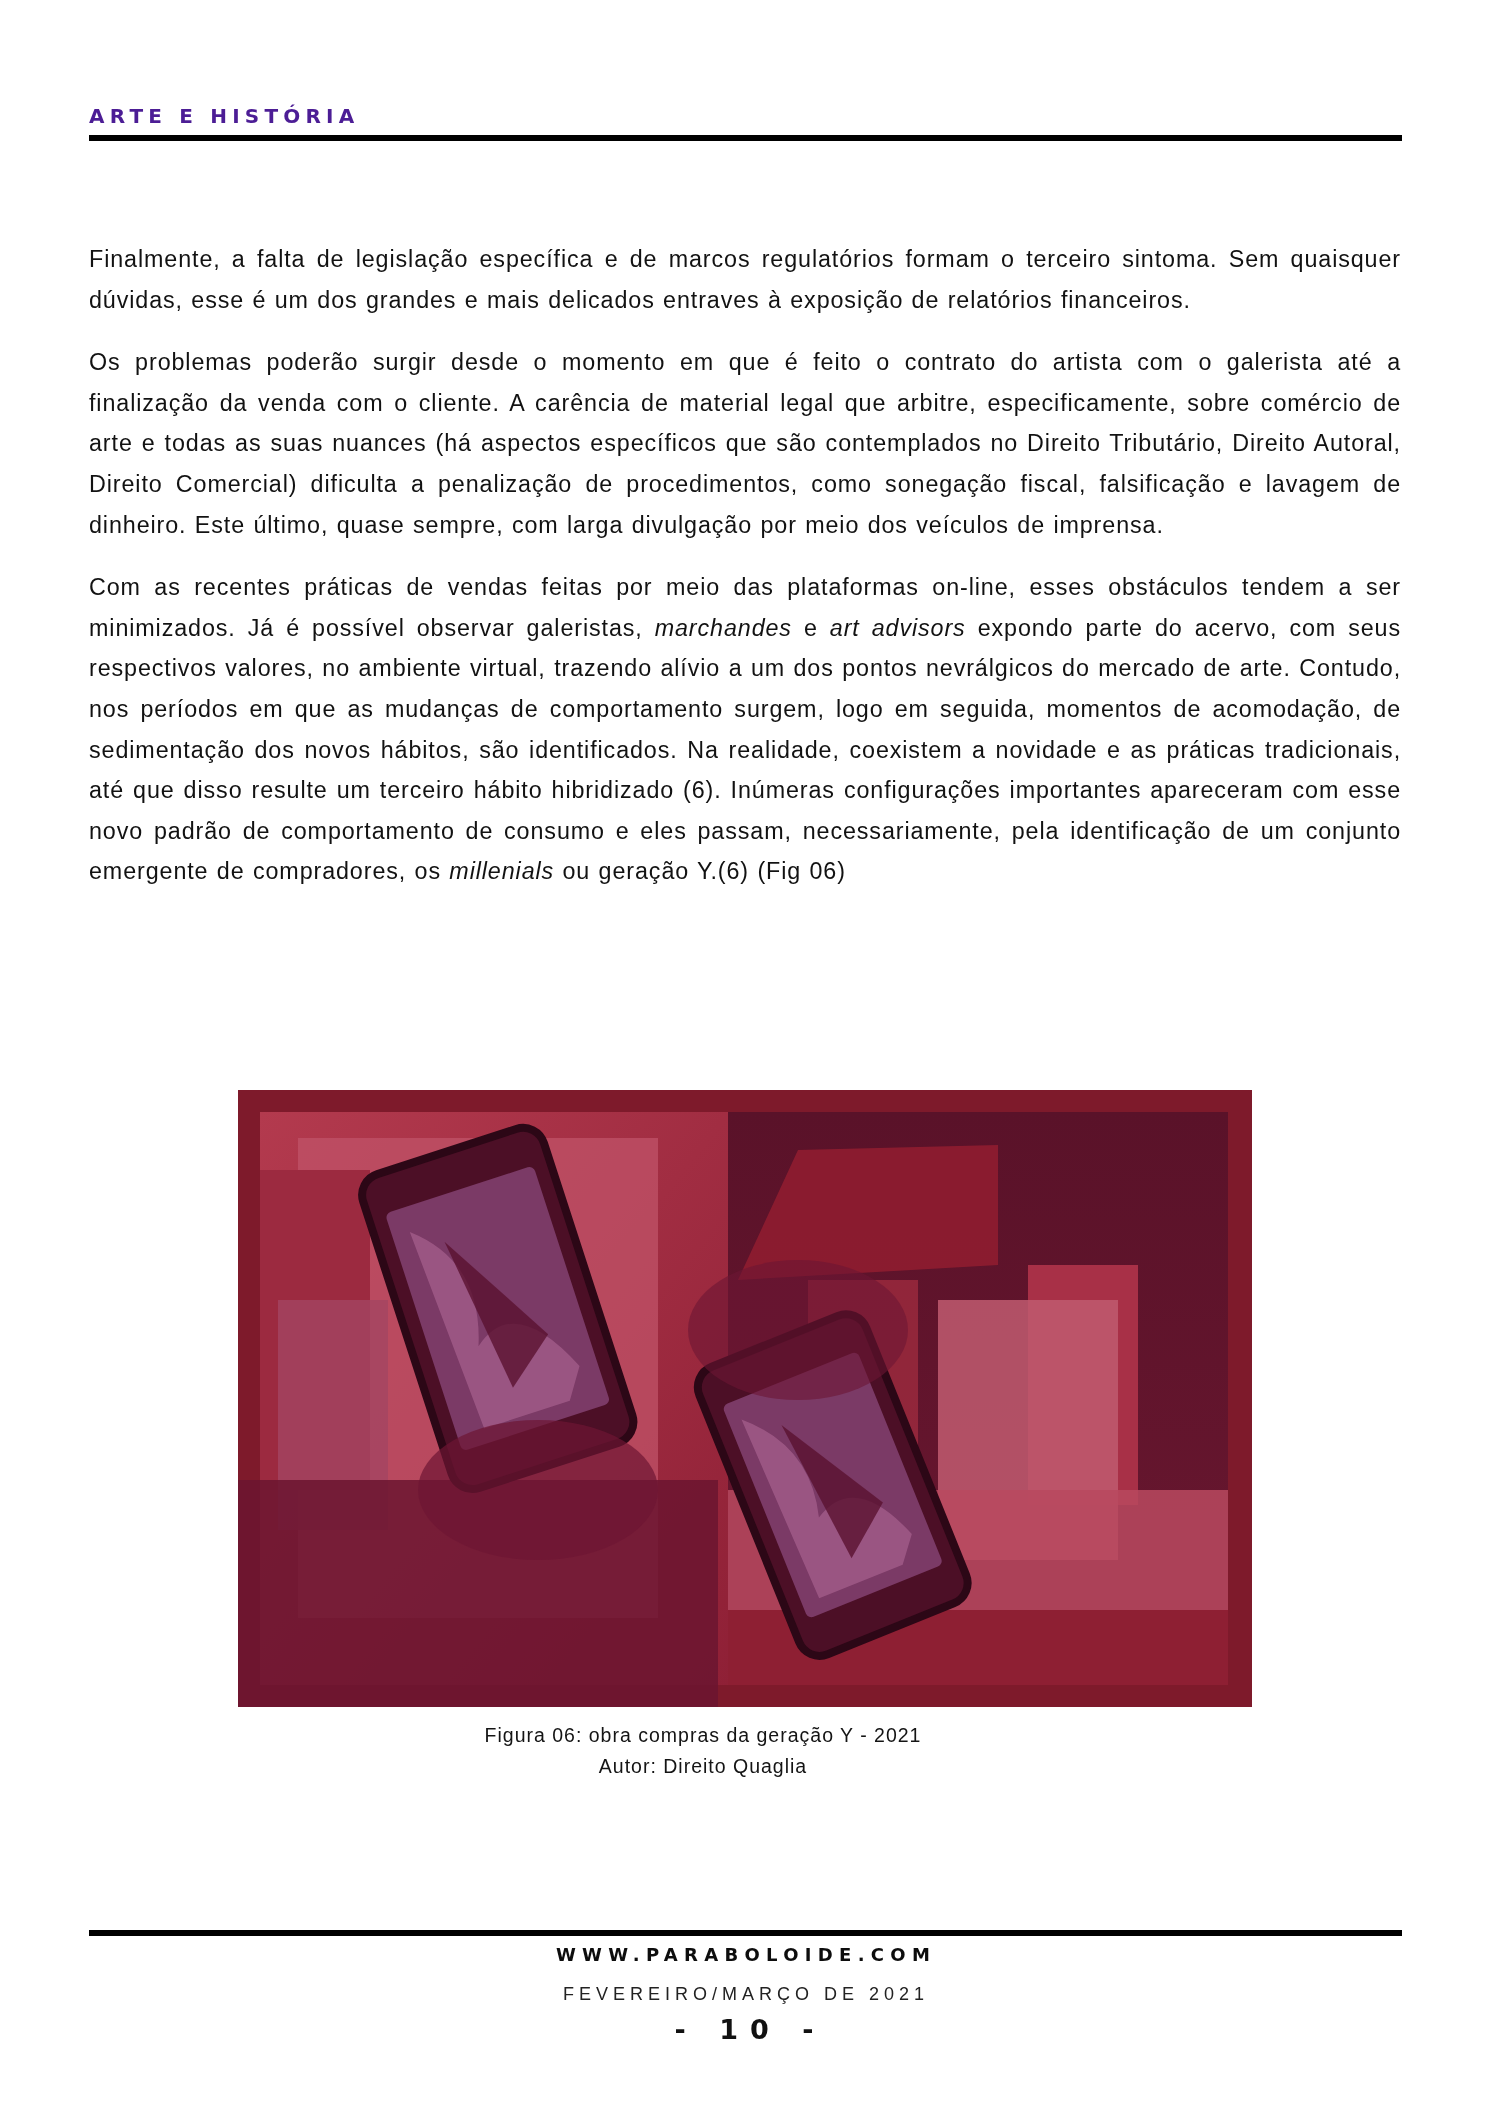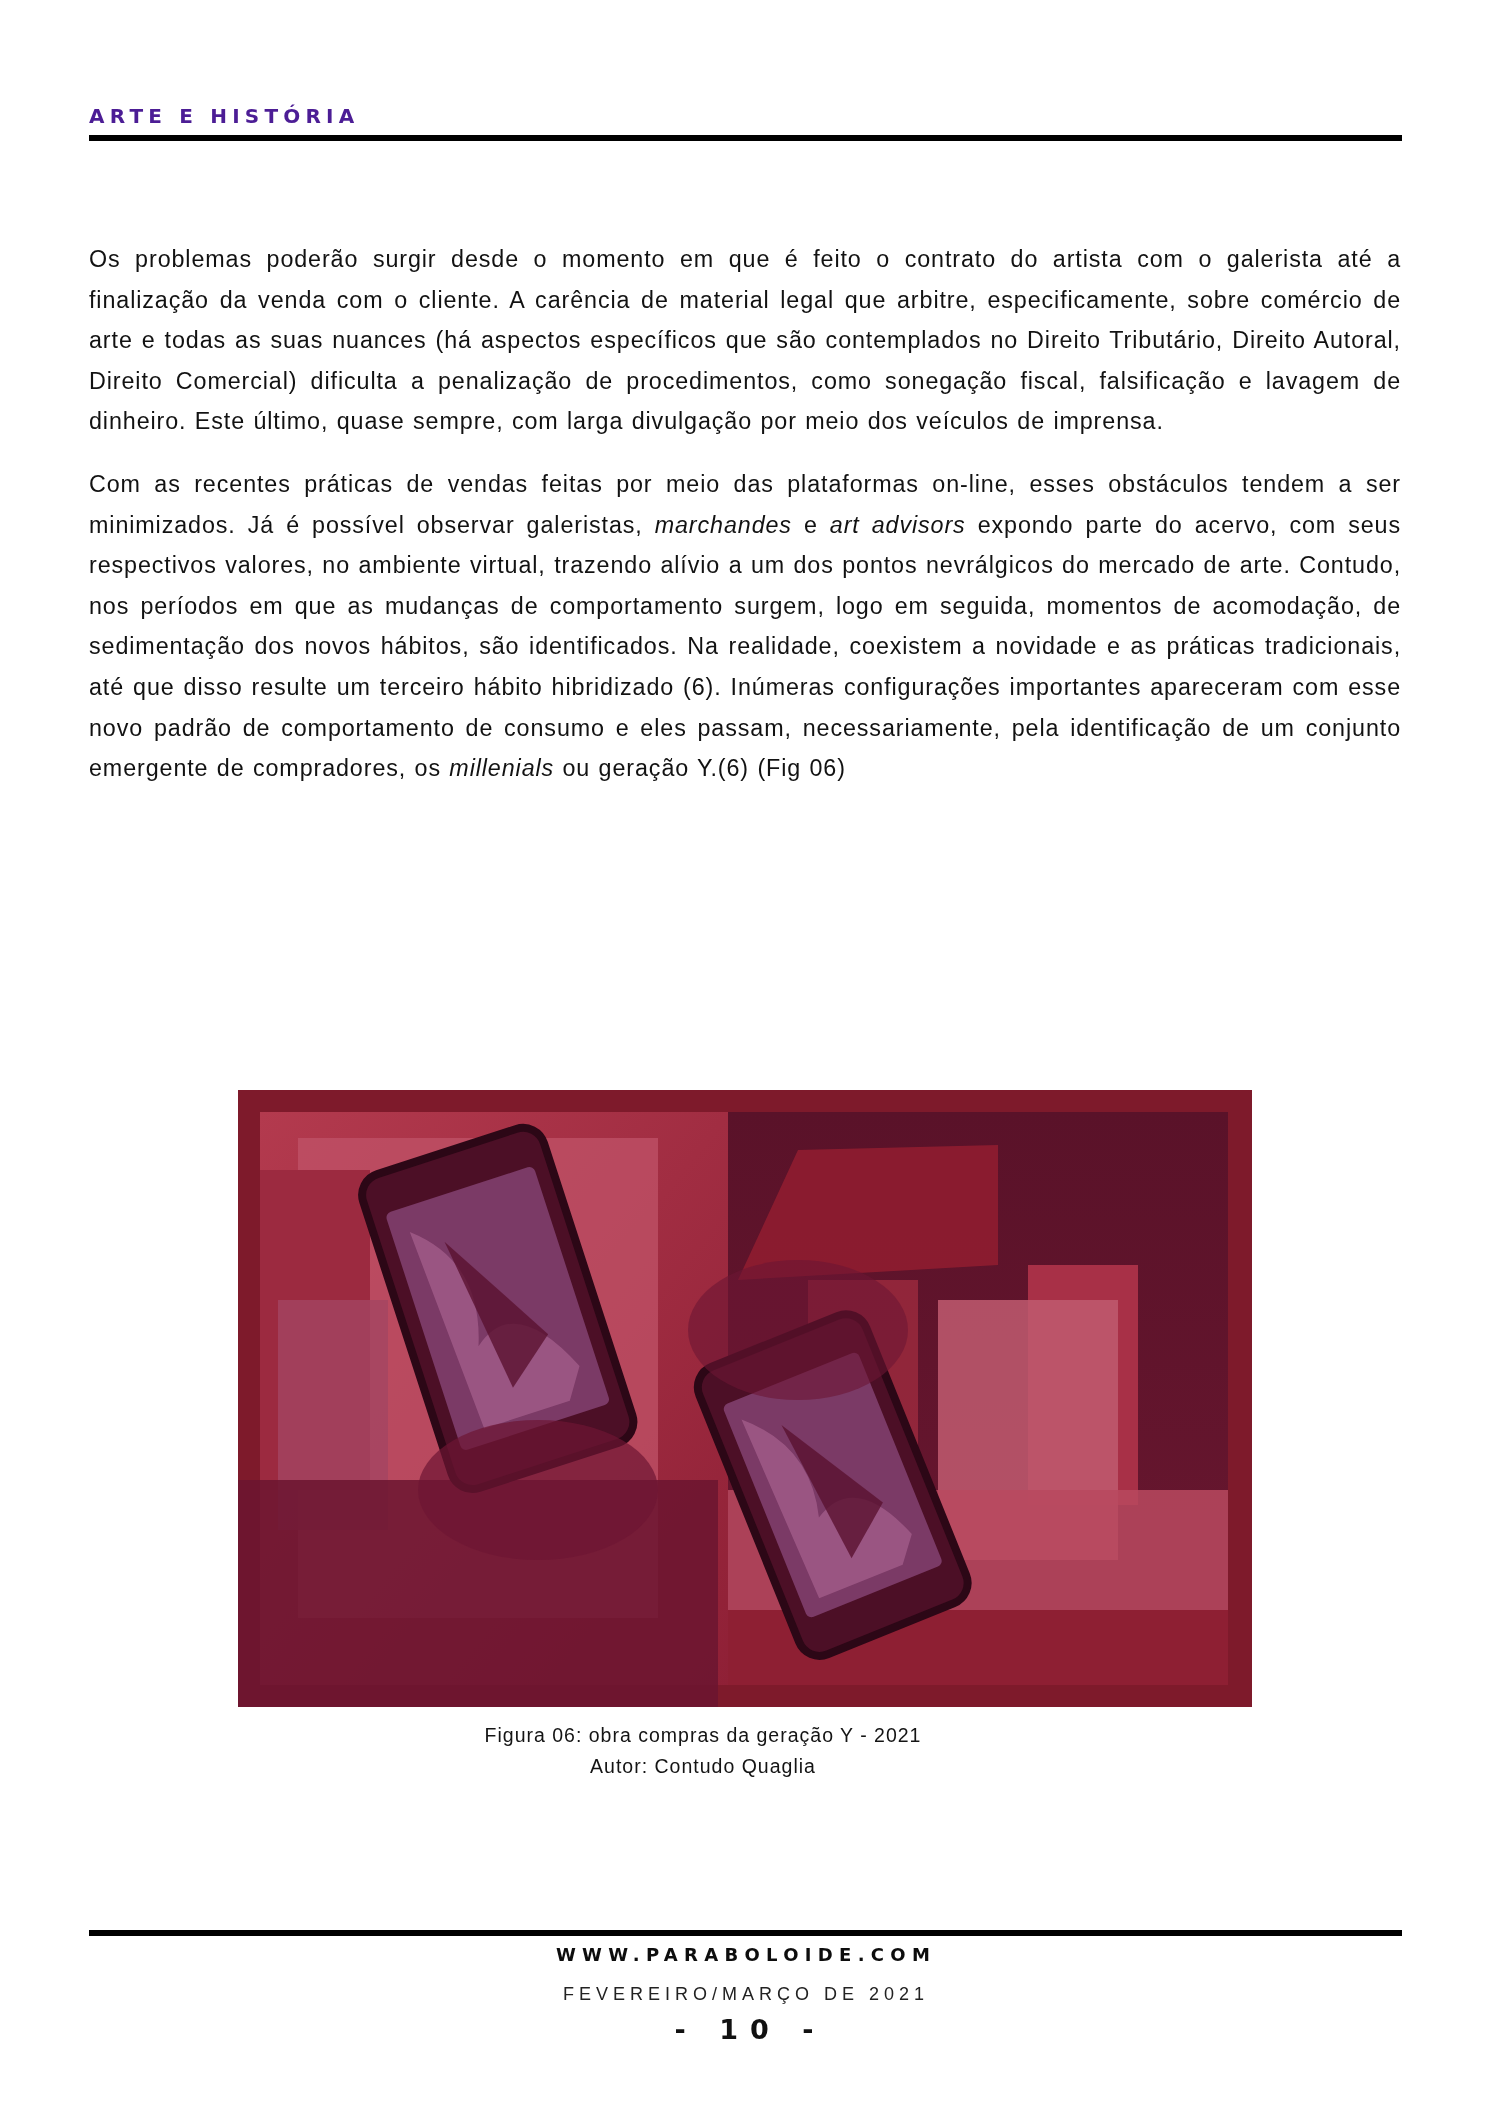--- a/index.html
+++ b/index.html
@@ -112,20 +112,21 @@
     white-space: pre;
   }
 </style>
 </head>
 <body>
 
 <div class="section-header">ARTE E HISTÓRIA</div>
 <div class="rule top"></div>
 
 <div class="article">
+  <p>Finalmente, a falta de legislação específica e de marcos regulatórios formam o terceiro sintoma. Sem quaisquer dúvidas, esse é um dos grandes e mais delicados entraves à exposição de relatórios financeiros.</p>
   <p>Os problemas poderão surgir desde o momento em que é feito o contrato do artista com o galerista até a finalização da venda com o cliente. A carência de material legal que arbitre, especificamente, sobre comércio de arte e todas as suas nuances (há aspectos específicos que são contemplados no Direito Tributário, Direito Autoral, Direito Comercial) dificulta a penalização de procedimentos, como sonegação fiscal, falsificação e lavagem de dinheiro. Este último, quase sempre, com larga divulgação por meio dos veículos de imprensa.</p>
   <p><span>Com as recentes práticas de vendas feitas por meio das plataformas on-line, esses obstáculos tendem a ser minimizados. Já é possível observar galeristas, </span><em>marchandes</em><span> e </span><em>art advisors</em><span> expondo parte do acervo, com seus respectivos valores, no ambiente  virtual, trazendo alívio a um dos pontos nevrálgicos do mercado de arte. Contudo, nos períodos em que as mudanças de comportamento surgem, logo em seguida, momentos de acomodação, de sedimentação dos novos hábitos, são identificados. Na realidade, coexistem a novidade e as práticas tradicionais, até que disso resulte um terceiro hábito hibridizado (6). Inúmeras configurações importantes apareceram com esse novo padrão de comportamento de consumo e eles passam, necessariamente, pela identificação de um conjunto emergente de compradores, os </span><em>millenials</em><span> ou geração Y.(6) (Fig 06)</span></p>
 </div>
 
 <div class="figure" title="Artwork: two smartphones held in hands, red-tinted collage">
   <svg width="1014" height="617" viewBox="0 0 1014 617" xmlns="http://www.w3.org/2000/svg">
     <defs>
       <linearGradient id="gl" x1="0" y1="0" x2="1" y2="1">
         <stop offset="0" stop-color="#b33a4e"></stop>
         <stop offset="1" stop-color="#8f2036"></stop>
@@ -167,21 +168,21 @@
       <path d="M560 320 L625 430 L575 470 Z" fill="#5a1230" opacity="0.8"></path>
     </g>
 
     <ellipse cx="300" cy="400" rx="120" ry="70" fill="#6d1633" opacity="0.7"></ellipse>
     <ellipse cx="560" cy="240" rx="110" ry="70" fill="#6d1633" opacity="0.6"></ellipse>
   </svg>
 </div>
 
 <div class="caption">
   <div>Figura 06: obra compras da geração Y - 2021</div>
-  <div>Autor: Contudo Quaglia</div>
+  <div>Autor: Direito Quaglia</div>
 </div>
 
 <div class="rule bottom"></div>
 <div class="footer">
   <div class="url">WWW.PARABOLOIDE.COM</div>
   <div class="date">FEVEREIRO/MARÇO  DE 2021</div>
   <div class="page">- 10 -</div>
 </div>
 
 </body></html>

